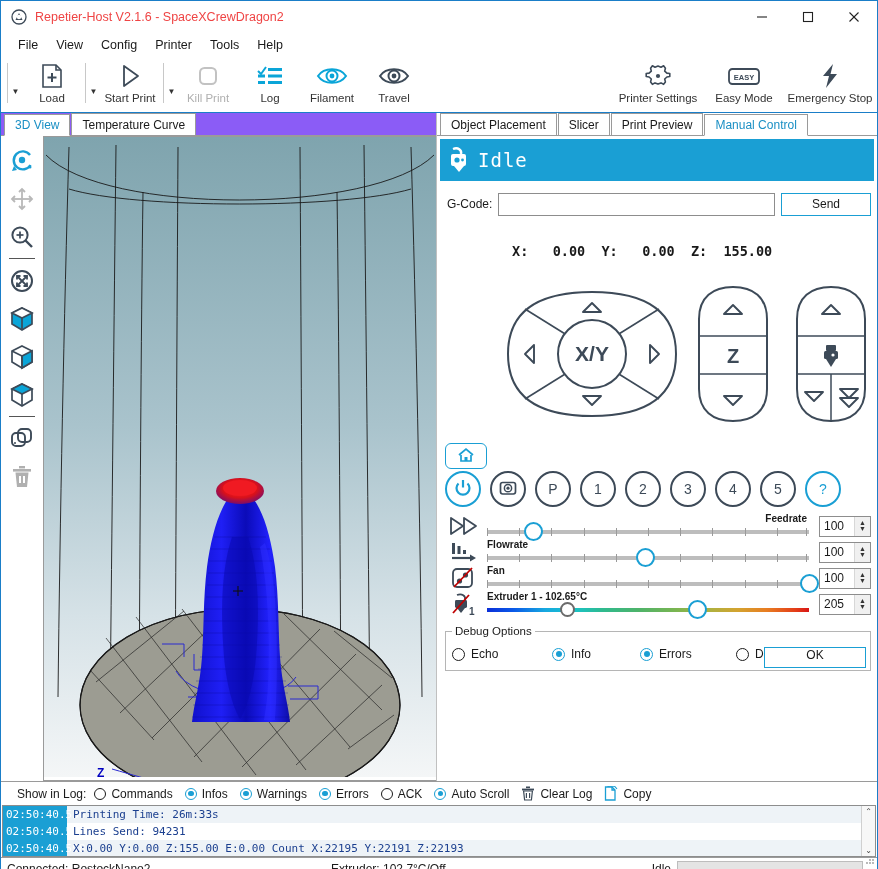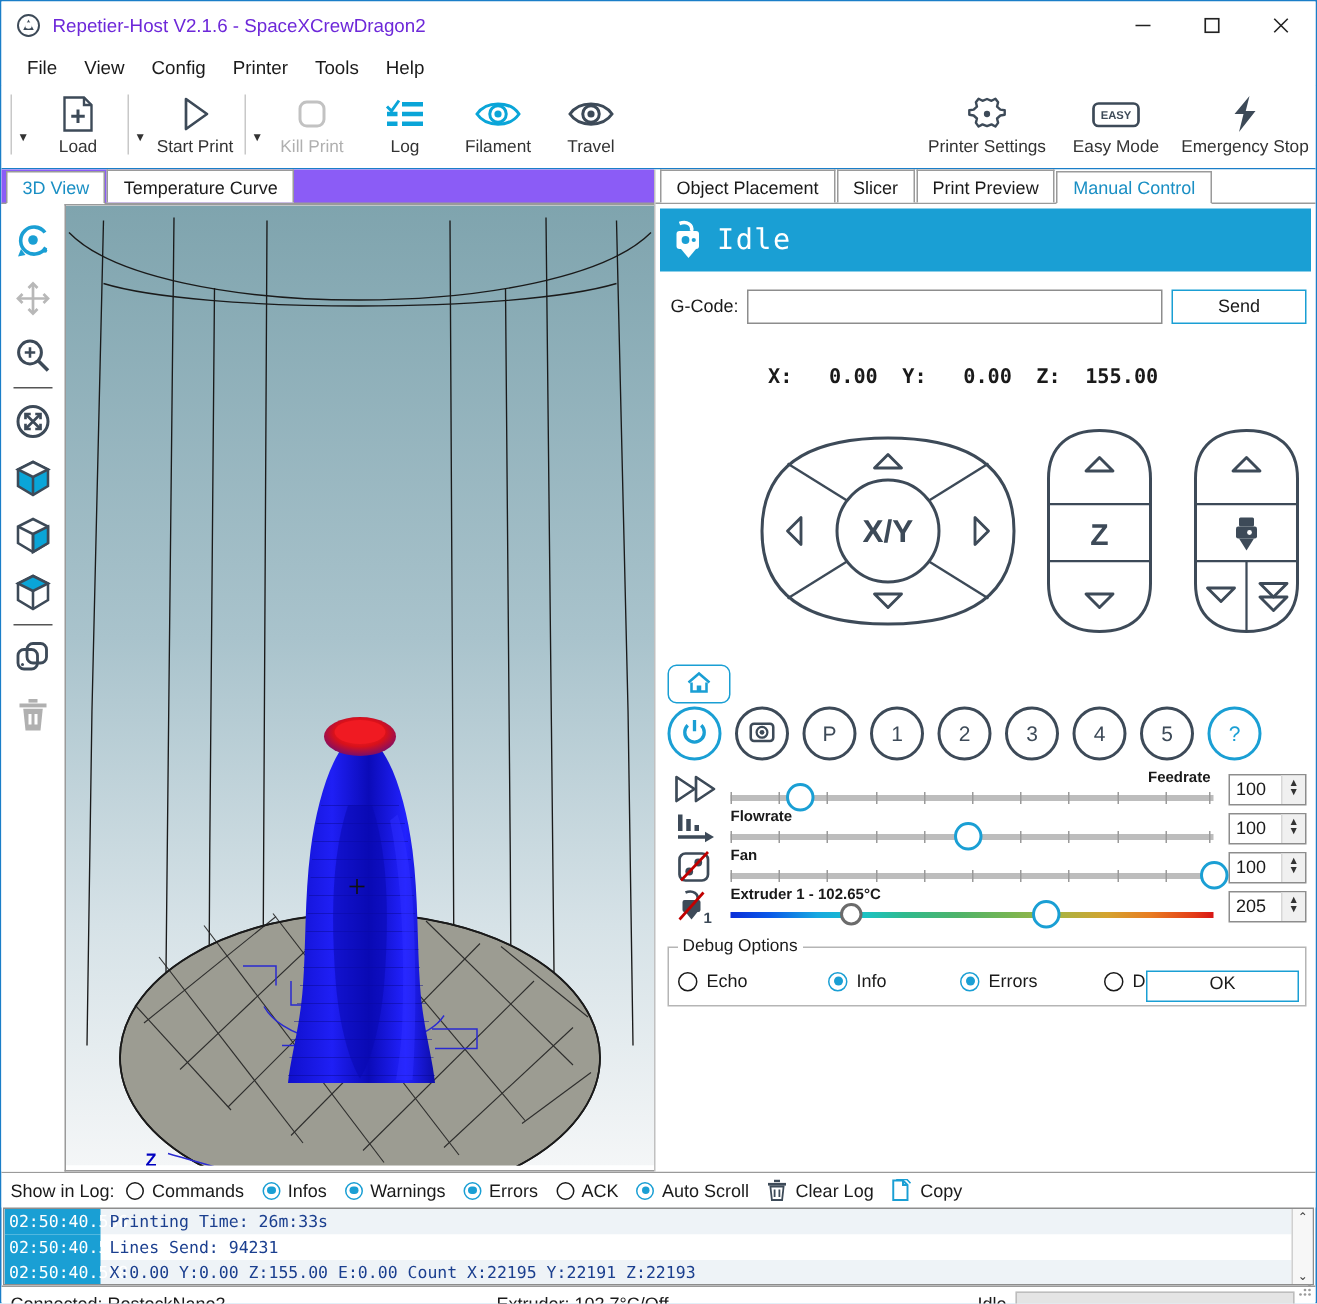--- a/index.html
+++ b/index.html
@@ -21,21 +21,21 @@
   .titlebar {
     height: 31px;
     display: flex; align-items: center;
     background: #ffffff;
     position: relative;
   }
   .title-icon {
     width: 16px; height: 16px; margin-left: 10px; margin-right: 8px;
     flex: 0 0 auto;
   }
-  .title-text { font-size: 12.5px; color: #6d28d9; }
+  .title-text { font-size: 12.5px; color: #ef4444; }
   .win-btns { position: absolute; right: 0; top: 0; display: flex; height: 31px; }
   .win-btn {
     width: 46px; height: 31px;
     display: flex; align-items: center; justify-content: center;
     color: #222;
   }
 
   
   .menubar { height: 25px; display: flex; align-items: center; padding-left: 8px; background:#fff;}
   .menu-item {
@@ -195,21 +195,21 @@
   .radio .txt { font-size: 12px; color: #1a1a1a; }
   .okbtn {
     position: absolute; right: 4px; bottom: 2px; width: 102px; height: 21px;
     border: 1.6px solid #1a9fd4; background: #fff;
     font-size: 12px; color: #1a1a1a; display: flex; align-items: flex-start;
     justify-content: center; overflow: hidden;
   }
 
   
   .logbar {
-    height: 24px; display: flex; align-items: center; padding-left: 6px;
+    height: 24px; display: flex; align-items: center; padding-left: 16px;
     border-top: 1px solid #9a9a9a; background: #fff; gap: 0;
   }
   .logbar .lbl { font-size: 12px; margin-right: 8px; color: #1a1a1a;}
   .chk { display: flex; align-items: center; margin-right: 12px; }
   .chk .dot {
     width: 12px; height: 12px; border-radius: 50%; border: 1.6px solid #1a1a1a;
     background: #fff; margin-right: 5px; position: relative;
   }
   .chk.on .dot { border-color: #1a9fd4; }
   .chk.on .dot::after {

